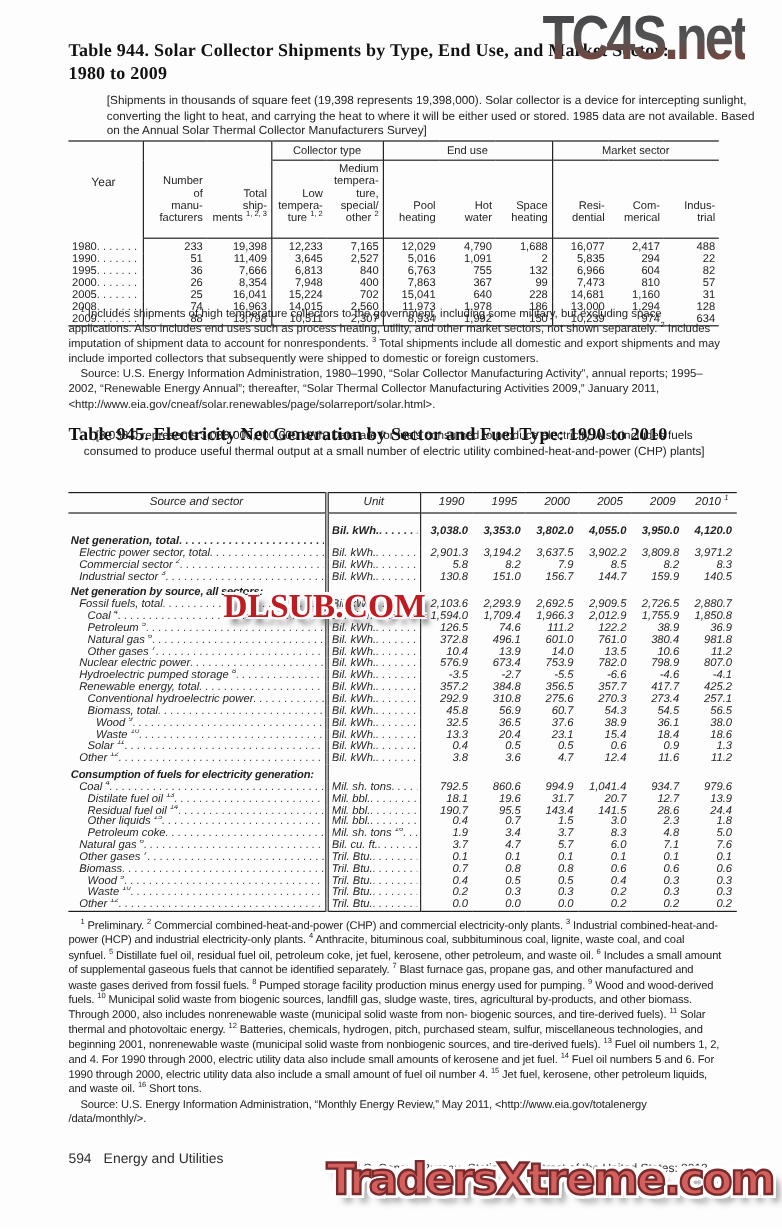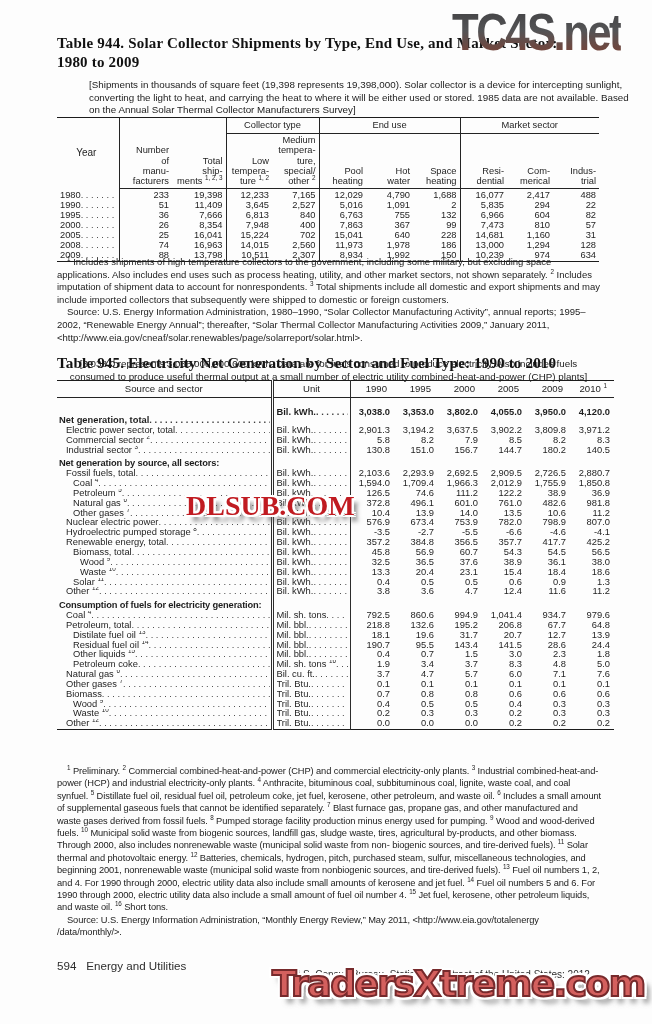--- a/index.html
+++ b/index.html
@@ -25,31 +25,31 @@
   .fx{display:flex;align-items:baseline;overflow:hidden;}
   .lt{white-space:nowrap;}
   .ldr{flex:1 1 auto;overflow:hidden;white-space:nowrap;color:#3c3c3c;}
   .ldr::after{content:" . . . . . . . . . . . . . . . . . . . . . . . . . . . . . . . . . . . . . . . . . . . . .";}
   .vr{border-right:1px solid #242424;}
 
   
   #t944{position:absolute;left:57px;top:117px;width:542px;
         border-top:1.5px solid #1c1c1c;border-bottom:1.5px solid #1c1c1c;}
   #t944 th{font-weight:normal;font-size:9.3px;line-height:10.2px;vertical-align:bottom;
-           text-align:right;padding:1px 3px 2px 0;}
+           text-align:right;padding:1px 3px 12px 0;}
   #t944 th.grp{text-align:center;vertical-align:middle;border-bottom:1px solid #242424;padding:2px 0 3px;}
   #t944 th.year-cell{text-align:center;vertical-align:middle;font-size:10px;}
   #t944 thead tr:nth-child(2) th{border-bottom:1px solid #242424;}
   #t944 td{font-size:9.3px;line-height:9.4px;padding:0 3px .5px 0;text-align:right;white-space:nowrap;}
   #t944 td.ylab{text-align:left;padding:0 2px .5px 3px;}
   #t944 tbody tr:first-child td{padding-top:2px;}
 
   
-  #t945{position:absolute;left:57px;top:380px;width:557px;
-        border-top:1.2px solid #1c1c1c;border-bottom:1.2px solid #1c1c1c;}
+  #t945{position:absolute;left:57px;top:410px;width:557px;
+        border-top:1.2px solid #1c1c1c;border-bottom:1.2px solid #1c1c1c;font-style:italic;}
   #t945 th{font-weight:normal;font-size:9.6px;padding:2px 0 3px;border-bottom:1px solid #242424;}
   #t945 th.h-src,#t945 th.h-unit{text-align:center;}
   #t945 th.h-yr{text-align:right;padding-right:7px;}
   #t945 td{font-size:9.35px;line-height:9.85px;padding:0 4px 0 0;text-align:right;white-space:nowrap;}
   #t945 td.lblc{text-align:left;padding:0 1px 0 2px;}
   #t945 td.unitc{text-align:left;padding:0 2px 0 3px;}
   #t945 th:first-child,#t945 td:first-child{border-right:3px double #2c2c2c;}
   #t945 th:nth-child(2),#t945 td:nth-child(2){border-right:1.4px solid #2c2c2c;}
   #t945 tr.b td{font-weight:bold;}
   #t945 tr.section td{padding-top:4px;}
@@ -358,21 +358,21 @@
           <td class="unitc">
             <div class="fx">
               <span class="lt">Bil. kWh.</span>
               <span class="ldr"></span>
             </div>
           </td>
           <td class="num">130.8</td>
           <td class="num">151.0</td>
           <td class="num">156.7</td>
           <td class="num">144.7</td>
-          <td class="num">180.2</td>
+          <td class="num">159.9</td>
           <td class="num">140.5</td>
         </tr>
         <tr class="section">
           <td class="lblc">
             <div class="fx">
               <span class="lt" style="padding-left: 0px;">Net generation by source, all sectors:</span>
             </div>
           </td>
           <td class="unitc"></td>
           <td class="num"></td>
@@ -452,21 +452,21 @@
           <td class="unitc">
             <div class="fx">
               <span class="lt">Bil. kWh.</span>
               <span class="ldr"></span>
             </div>
           </td>
           <td class="num">372.8</td>
           <td class="num">496.1</td>
           <td class="num">601.0</td>
           <td class="num">761.0</td>
-          <td class="num">482.6</td>
+          <td class="num">380.4</td>
           <td class="num">981.8</td>
         </tr>
         <tr>
           <td class="lblc">
             <div class="fx">
               <span class="lt" style="padding-left: 14px;">Other gases <sup>7</sup></span>
               <span class="ldr"></span>
             </div>
           </td>
           <td class="unitc">
@@ -538,20 +538,40 @@
           <td class="num">357.2</td>
           <td class="num">384.8</td>
           <td class="num">356.5</td>
           <td class="num">357.7</td>
           <td class="num">417.7</td>
           <td class="num">425.2</td>
         </tr>
         <tr>
           <td class="lblc">
             <div class="fx">
+              <span class="lt" style="padding-left: 14px;">Conventional hydroelectric power</span>
+              <span class="ldr"></span>
+            </div>
+          </td>
+          <td class="unitc">
+            <div class="fx">
+              <span class="lt">Bil. kWh.</span>
+              <span class="ldr"></span>
+            </div>
+          </td>
+          <td class="num">292.9</td>
+          <td class="num">310.8</td>
+          <td class="num">275.6</td>
+          <td class="num">270.3</td>
+          <td class="num">273.4</td>
+          <td class="num">257.1</td>
+        </tr>
+        <tr>
+          <td class="lblc">
+            <div class="fx">
               <span class="lt" style="padding-left: 14px;">Biomass, total</span>
               <span class="ldr"></span>
             </div>
           </td>
           <td class="unitc">
             <div class="fx">
               <span class="lt">Bil. kWh.</span>
               <span class="ldr"></span>
             </div>
           </td>
@@ -672,40 +692,20 @@
           <td class="num">792.5</td>
           <td class="num">860.6</td>
           <td class="num">994.9</td>
           <td class="num">1,041.4</td>
           <td class="num">934.7</td>
           <td class="num">979.6</td>
         </tr>
         <tr>
           <td class="lblc">
             <div class="fx">
-              <span class="lt" style="padding-left: 7px;">Petroleum, total</span>
-              <span class="ldr"></span>
-            </div>
-          </td>
-          <td class="unitc">
-            <div class="fx">
-              <span class="lt">Mil. bbl.</span>
-              <span class="ldr"></span>
-            </div>
-          </td>
-          <td class="num">218.8</td>
-          <td class="num">132.6</td>
-          <td class="num">195.2</td>
-          <td class="num">206.8</td>
-          <td class="num">67.7</td>
-          <td class="num">64.8</td>
-        </tr>
-        <tr>
-          <td class="lblc">
-            <div class="fx">
               <span class="lt" style="padding-left: 14px;">Distilate fuel oil <sup>13</sup></span>
               <span class="ldr"></span>
             </div>
           </td>
           <td class="unitc">
             <div class="fx">
               <span class="lt">Mil. bbl.</span>
               <span class="ldr"></span>
             </div>
           </td>

